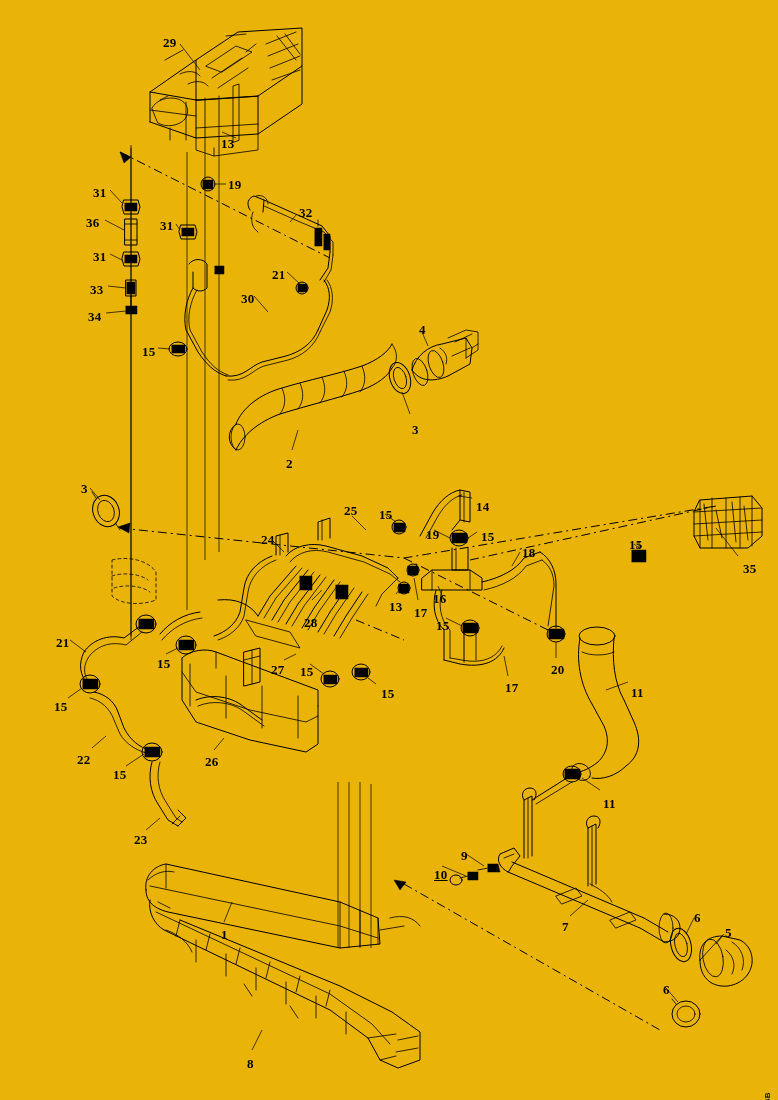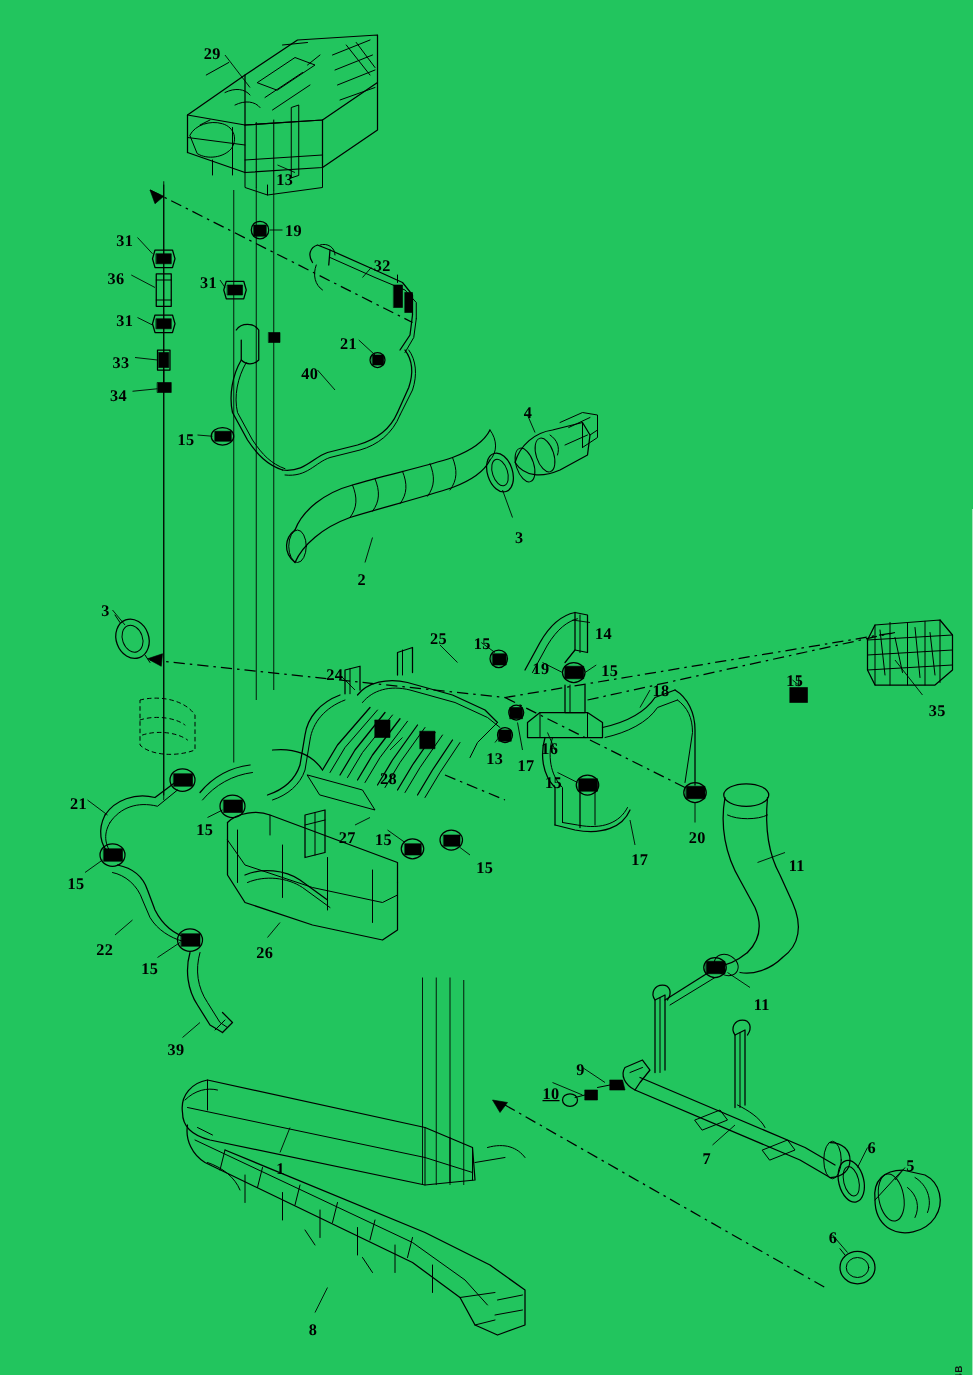--- a/index.html
+++ b/index.html
@@ -1,21 +1,21 @@
 <!DOCTYPE html>
 <html><head>
 <meta charset="utf-8">
 <title>Parts Diagram</title>
 <style>
   html,body{margin:0;padding:0;background:#ffffff;}
   body{font-family:"Liberation Sans",sans-serif;}
   #sheet{
     position:relative;
     width:778px;height:1100px;
-    background:#22c55e;
+    background:#eab308;
     overflow:hidden;
   }
   #art{position:absolute;left:0;top:0;width:778px;height:1100px;}
   .cal{
     position:absolute;
     font-family:"Liberation Serif",serif;
     font-size:13px;
     font-weight:700;
     color:#000000;
     letter-spacing:0.3px;
@@ -558,21 +558,21 @@
       <div class="cal" style="left: 163px; top: 36px;">29</div>
       <div class="cal" style="left: 221px; top: 137px;">13</div>
       <div class="cal" style="left: 228px; top: 178px;">19</div>
       <div class="cal" style="left: 93px; top: 186px;">31</div>
       <div class="cal" style="left: 160px; top: 219px;">31</div>
       <div class="cal" style="left: 86px; top: 216px;">36</div>
       <div class="cal" style="left: 299px; top: 206px;">32</div>
       <div class="cal" style="left: 93px; top: 250px;">31</div>
       <div class="cal" style="left: 272px; top: 268px;">21</div>
       <div class="cal" style="left: 90px; top: 283px;">33</div>
-      <div class="cal" style="left: 241px; top: 292px;">40</div>
+      <div class="cal" style="left: 241px; top: 292px;">30</div>
       <div class="cal" style="left: 88px; top: 310px;">34</div>
       <div class="cal" style="left: 419px; top: 323px;">4</div>
       <div class="cal" style="left: 142px; top: 345px;">15</div>
       <div class="cal" style="left: 412px; top: 423px;">3</div>
       <div class="cal" style="left: 286px; top: 457px;">2</div>
       <div class="cal" style="left: 476px; top: 500px;">14</div>
       <div class="cal" style="left: 379px; top: 508px;">15</div>
       <div class="cal" style="left: 344px; top: 504px; text-align: center;">25</div>
       <div class="cal" style="left: 81px; top: 482px;">3</div>
       <div class="cal" style="left: 426px; top: 528px;">19</div>
@@ -592,21 +592,21 @@
       <div class="cal" style="left: 304px; top: 605px; margin-top: 11px;">28</div>
       <div class="cal" style="left: 271px; top: 663px;">27</div>
       <div class="cal" style="left: 300px; top: 665px;">15</div>
       <div class="cal" style="left: 381px; top: 687px;">15</div>
       <div class="cal" style="left: 54px; top: 700px;">15</div>
       <div class="cal" style="left: 505px; top: 681px;">17</div>
       <div class="cal" style="left: 77px; top: 753px;">22</div>
       <div class="cal" style="left: 205px; top: 755px;">26</div>
       <div class="cal" style="left: 113px; top: 768px;">15</div>
       <div class="cal" style="left: 603px; top: 797px;">11</div>
-      <div class="cal" style="left: 134px; top: 833px;">39</div>
+      <div class="cal" style="left: 134px; top: 833px;">23</div>
       <div class="cal" style="left: 461px; top: 849px;">9</div>
       <div class="cal" style="left: 434px; top: 868px; text-decoration: underline;">10</div>
       <div class="cal" style="left: 562px; top: 920px;">7</div>
       <div class="cal" style="left: 694px; top: 911px;">6</div>
       <div class="cal" style="left: 725px; top: 926px;">5</div>
       <div class="cal" style="left: 663px; top: 983px;">6</div>
       <div class="cal" style="left: 221px; top: 928px;">1</div>
       <div class="cal" style="left: 247px; top: 1057px;">8</div>
     </div>
 

